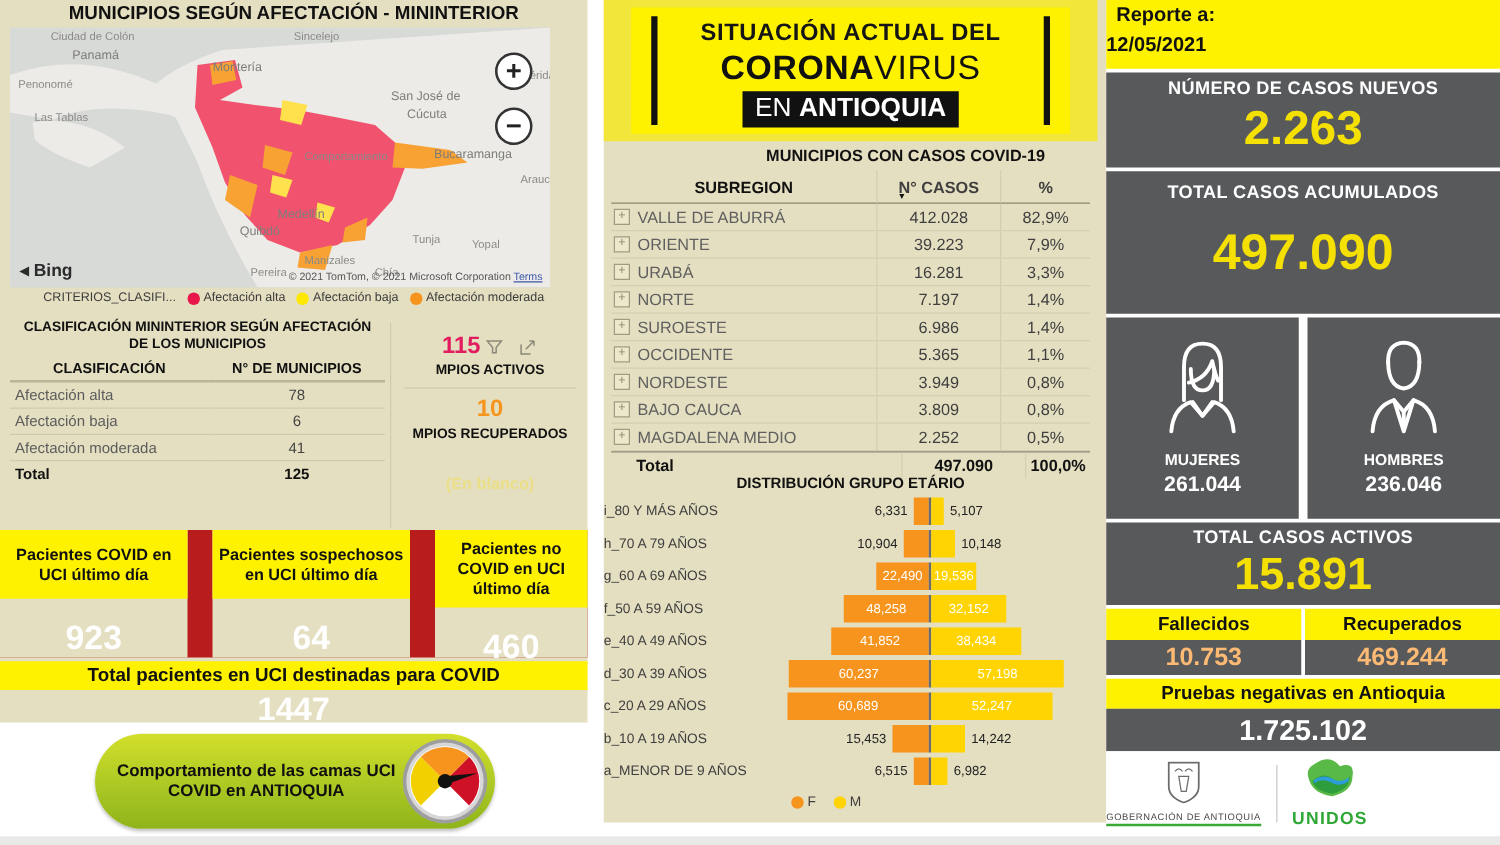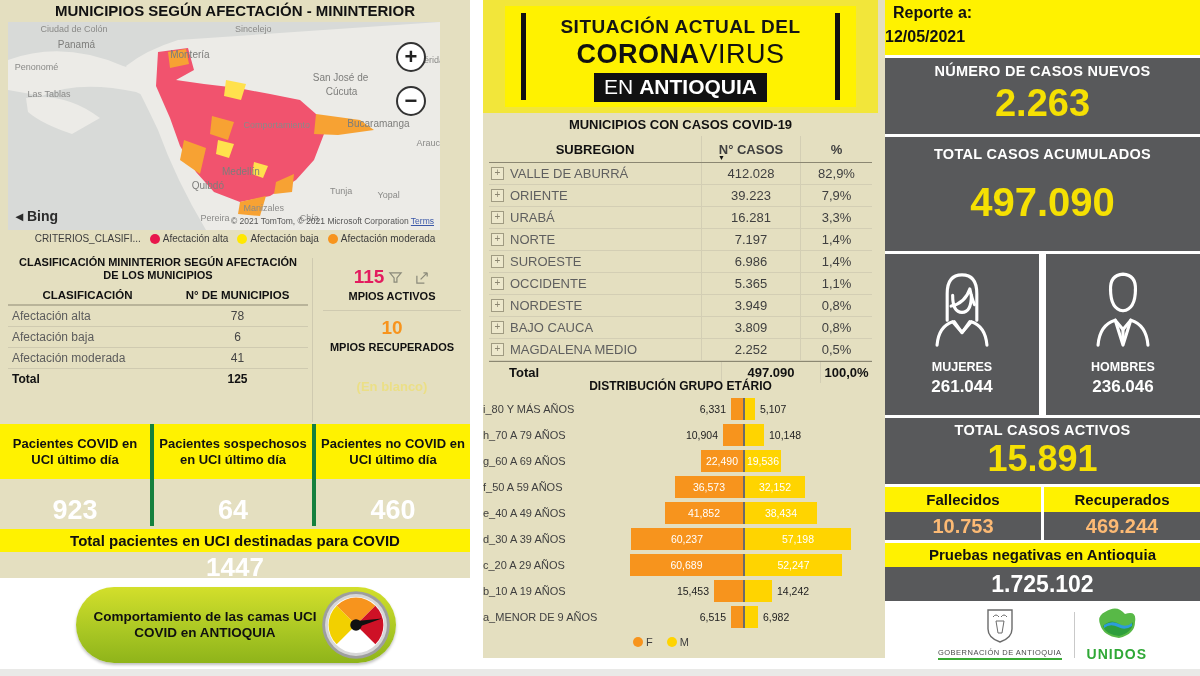--- a/index.html
+++ b/index.html
@@ -32,21 +32,21 @@
   table.mini tr.total td{font-weight:bold;color:#111;border-bottom:none;}
   #mpios{top:258px;left:312px;width:158px;height:164px;border-left:1px solid #cfcab0;text-align:center;}
   #mpios-activos-row{display:flex;justify-content:center;align-items:center;gap:4px;margin-top:8px;}
   #mpios-activos-value{font-size:19px;font-weight:bold;color:#E31C5F;}
   .pbi-icon{width:15px;height:15px;}
   #mpios-activos-label,#mpios-recup-label{font-size:11px;font-weight:bold;margin-top:2px;}
   #mpios hr{border:none;border-top:1px solid #cfcab0;margin:8px 10px 6px;}
   #mpios-recup-value{font-size:19px;font-weight:bold;color:#F7941D;}
   #mpios-blank{margin-top:26px;font-size:13px;font-weight:bold;color:#EBDF86;}
   
-  #uci-cards{top:424px;left:0;width:470px;height:102px;background:#15803d;display:flex;gap:4px;}
+  #uci-cards{top:424px;left:0;width:470px;height:102px;background:#b91c1c;display:flex;gap:20px;}
   .uci-card{background:#E4DFC0;flex:1;display:flex;flex-direction:column;}
   .uci-card .head{background:#FFF200;font-size:13px;font-weight:bold;text-align:center;line-height:16px;
                   padding:7px 4px;height:54px;box-sizing:content-box;display:flex;align-items:center;justify-content:center;}
   .uci-card .val{color:#fff;font-size:27px;font-weight:bold;text-align:center;padding-top:16px;}
   #uci-total-bar{top:529px;left:0;width:470px;height:23px;background:#FFF200;text-align:center;
                  font-size:15px;font-weight:bold;line-height:23px;}
   #uci-total-val{top:552px;left:0;width:470px;text-align:center;color:#fff;font-size:26px;font-weight:bold;}
   
   #uci-button{left:76px;top:587px;width:320px;height:76px;border-radius:40px;
               background:linear-gradient(180deg,#D3DF2B 0%,#A8C623 60%,#8FB41A 100%);
@@ -57,21 +57,21 @@
   #center-panel{left:483px;top:0;width:418px;height:658px;background:#E4DFC0;}
   #c-header{top:0;left:0;width:395px;height:113px;background:#F2E63A;}
   #c-header-inner{position:absolute;left:22px;top:6px;width:351px;height:101px;background:#FFF200;}
   .hbar{position:absolute;top:7px;width:5px;height:87px;background:#111;}
   #c-logo{position:absolute;left:0;top:10px;width:100%;text-align:center;}
   #c-line1{font-size:19px;font-weight:600;letter-spacing:.5px;color:#151515;}
   #c-line2{font-size:27px;letter-spacing:.5px;color:#111;margin-top:1px;}
   #c-line2 .b{font-weight:800;}
   #c-line3{display:inline-block;background:#111;color:#fff;font-size:21px;padding:2px 10px 3px;margin-top:3px;}
   #c-line3 .b{font-weight:800;margin-left:6px;}
-  #mct-title{top:117px;left:0;width:395px;text-align:center;font-size:13px;font-weight:bold;}
+  #mct-title{top:117px;left:0;width:395px;text-align:center;font-size:13px;font-weight:bold;padding-left:44px;}
   #sub-table{top:136px;left:6px;width:383px;font-size:13px;}
   .st-row{display:flex;align-items:center;height:21px;border-bottom:1px solid #d3ceb4;}
   .st-head{height:26px;border-bottom:1px solid #8b8772;font-weight:bold;color:#111;}
   .st-c1{flex:0 0 212px;display:flex;align-items:center;color:#5f5f5f;}
   .st-head .st-c1{justify-content:center;color:#111;}
   .st-c2{flex:0 0 98px;text-align:center;color:#3f3f3f;border-left:1px solid #d3ceb4;align-self:stretch;
          display:flex;align-items:center;justify-content:center;position:relative;}
   .st-c3{flex:1;text-align:center;color:#3f3f3f;border-left:1px solid #d3ceb4;align-self:stretch;
          display:flex;align-items:center;justify-content:center;}
   .st-total{border-bottom:none;border-top:1px solid #8b8772;font-weight:bold;}
@@ -115,21 +115,21 @@
   .gender-card .gval{font-size:17px;font-weight:bold;margin-top:3px;}
   #r-activos{top:418px;height:66px;}
   #r-activos .lbl{margin-top:4px;}
   #r-activos .val{font-size:36px;margin-top:0px;}
   .half{width:156px;text-align:center;position:absolute;}
   #h-fall{left:0;} #h-recu{left:159px;}
   .half.hd{top:487px;height:25px;font-size:15px;font-weight:bold;line-height:25px;}
   .half.nm{top:512px;height:28px;font-size:20px;font-weight:bold;line-height:28px;color:#fdba74;}
   #r-pruebas-l{top:543px;left:0;width:315px;height:24px;text-align:center;font-size:15px;font-weight:bold;line-height:24px;}
   #r-pruebas-v{top:567px;left:0;width:315px;height:34px;text-align:center;font-size:23px;font-weight:bold;line-height:34px;color:#fff;}
-  #r-footer{top:601px;left:0;width:315px;height:67px;background:#fff;display:flex;align-items:center;justify-content:center;gap:12px;}
+  #r-footer{top:601px;left:0;width:315px;height:67px;background:#fff;display:flex;align-items:center;justify-content:flex-start;gap:12px;}
   #gob-block{text-align:center;}
   #gob-text{font-size:7.5px;letter-spacing:.5px;color:#4a4a4a;border-bottom:2px solid #3AAA35;padding-bottom:1px;margin-top:1px;}
   #footer-divider{width:1px;height:46px;background:#c9c9c9;}
   #unidos-block{text-align:center;}
   #unidos-text{font-size:14px;font-weight:bold;color:#2FA836;letter-spacing:1px;margin-top:0px;}
   #bottom-strip{left:0;top:669px;width:1200px;height:7px;background:#E9E9E7;}
 </style>
 </head>
 <body>
 
@@ -424,21 +424,21 @@
         <div class="pyr-right">
           <div class="pyr-bar m" style="width: 36px;">
             <span class="pyr-in">19,536</span>
           </div>
         </div>
       </div>
       <div class="pyr-row">
         <div class="pyr-label">f_50 A 59 AÑOS</div>
         <div class="pyr-left">
           <div class="pyr-bar f" style="width: 68px;">
-            <span class="pyr-in">36,573</span>
+            <span class="pyr-in">48,258</span>
           </div>
         </div>
         <div class="pyr-right">
           <div class="pyr-bar m" style="width: 60px;">
             <span class="pyr-in">32,152</span>
           </div>
         </div>
       </div>
       <div class="pyr-row">
         <div class="pyr-label">e_40 A 49 AÑOS</div>

